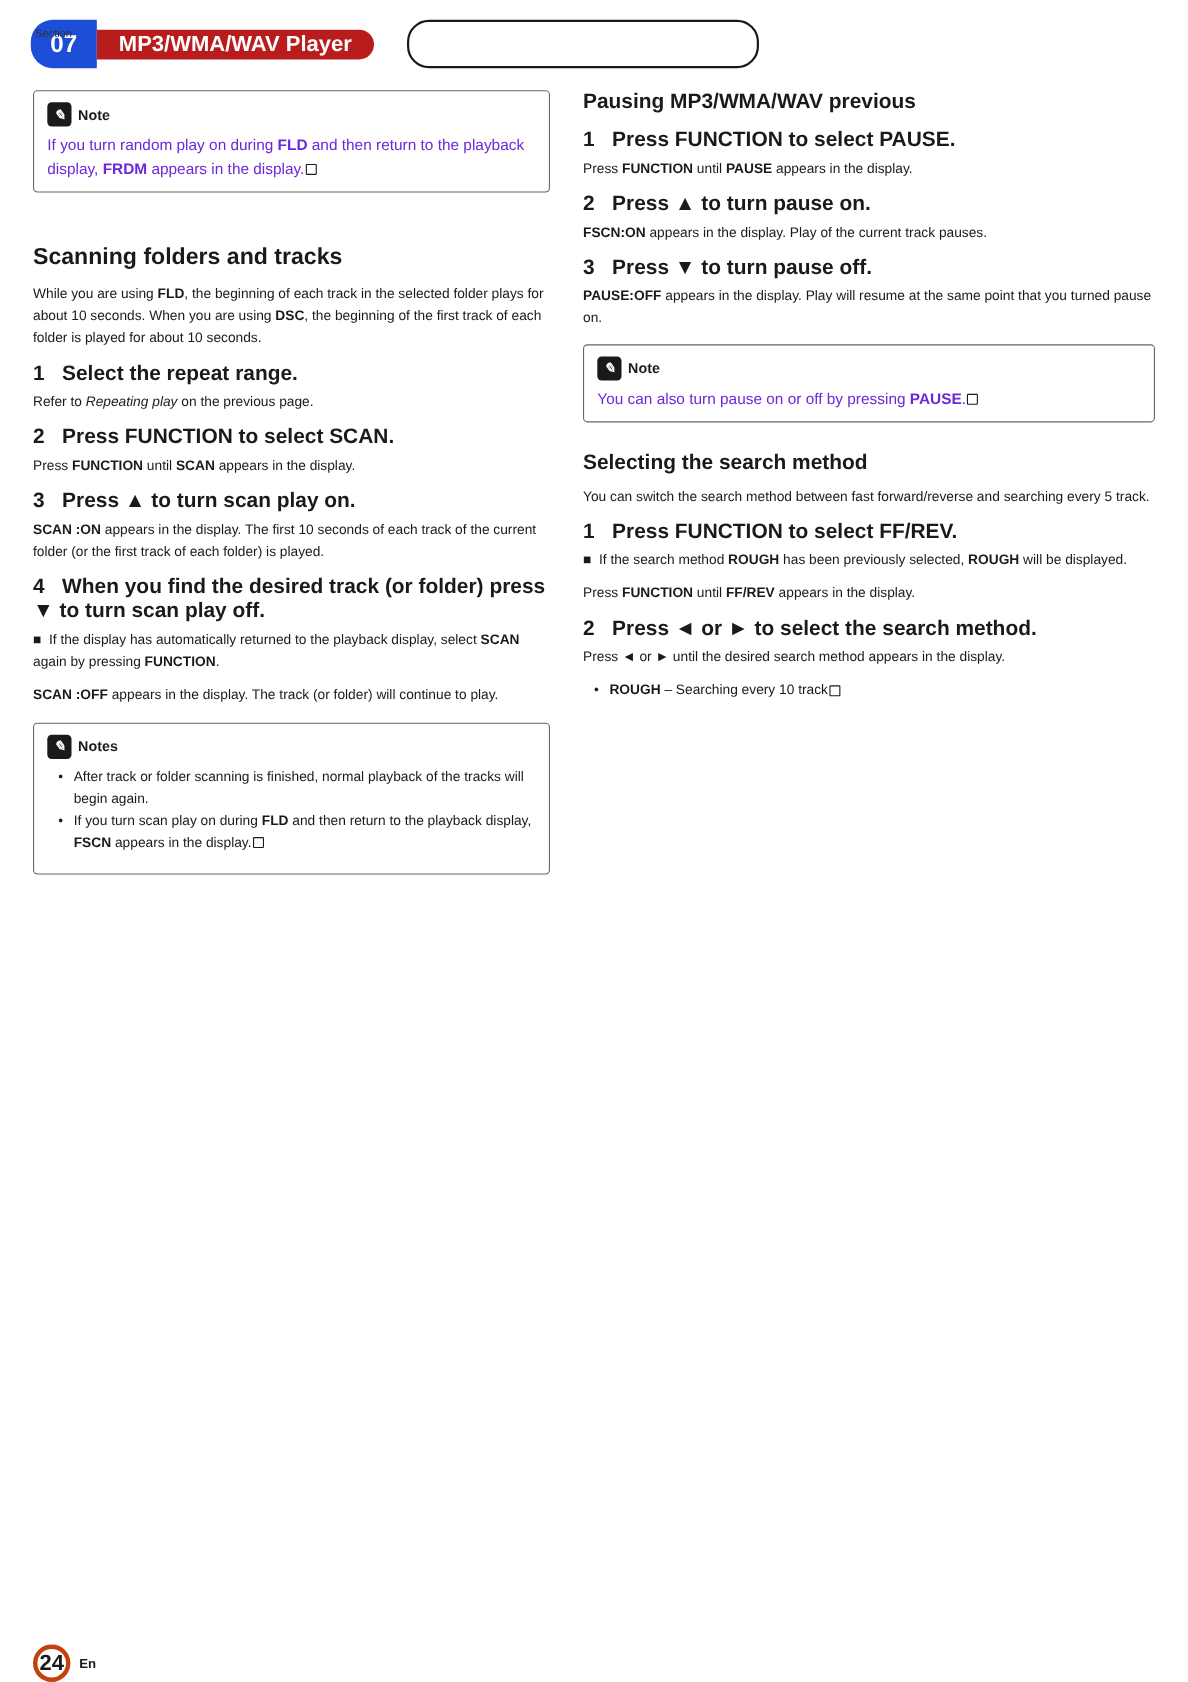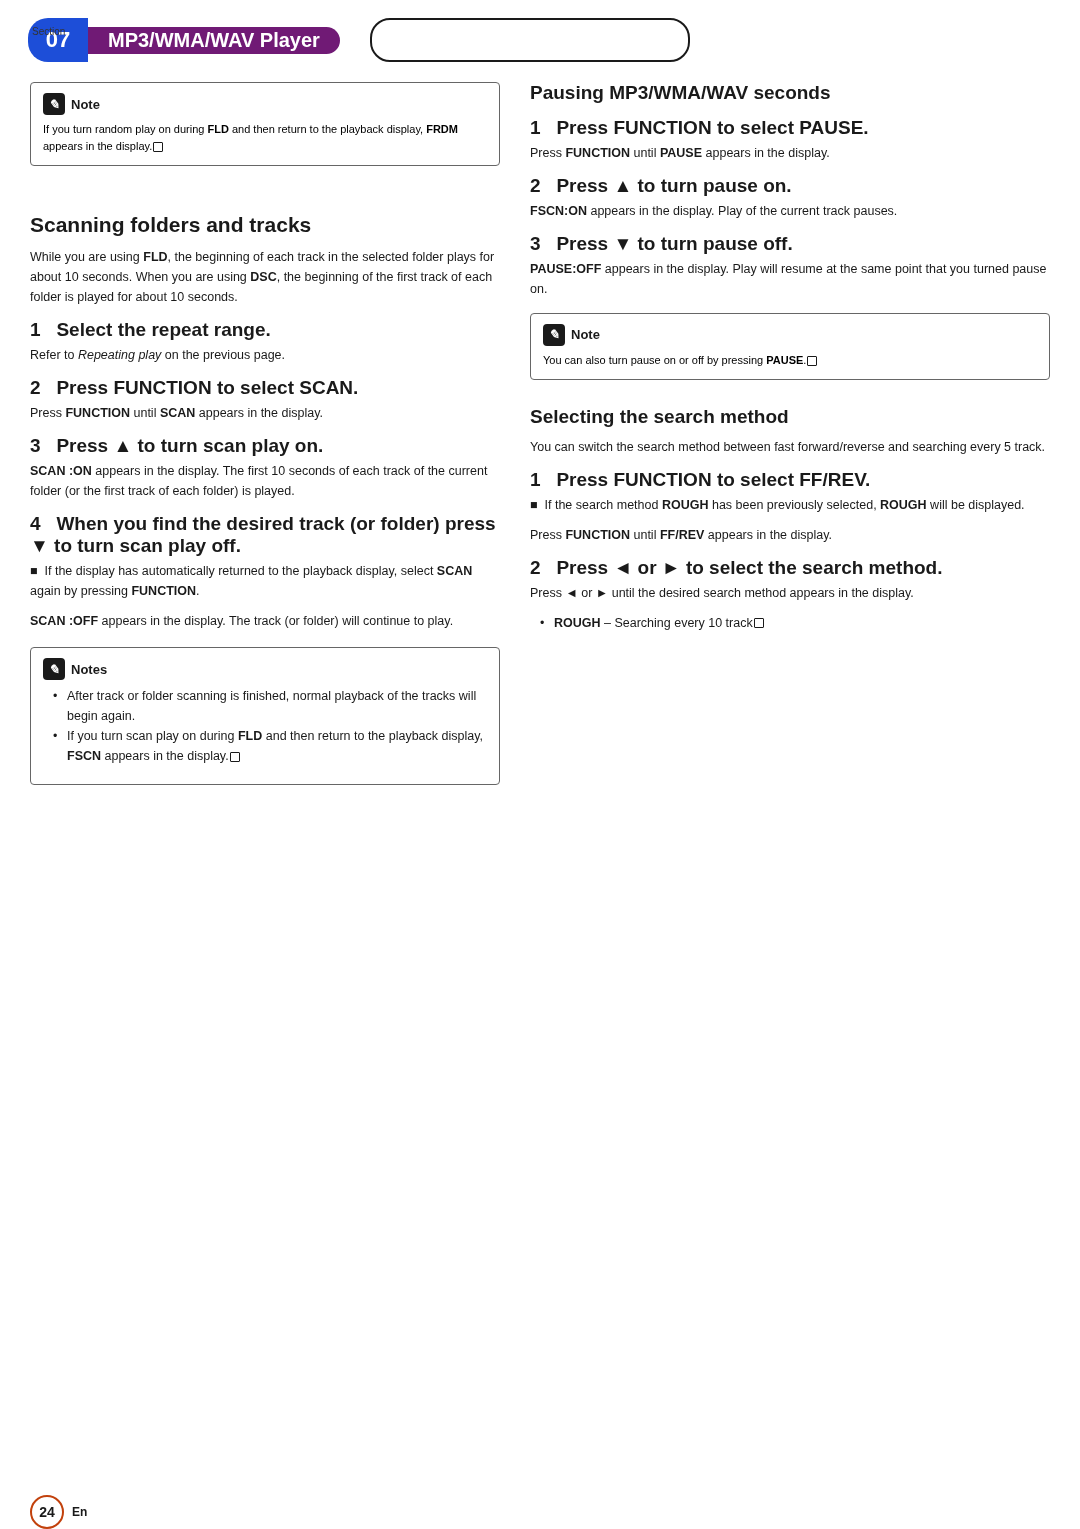--- a/index.html
+++ b/index.html
@@ -47,21 +47,21 @@
       padding: 6px 14px;
       border-radius: 20px 0 0 20px;
       display: flex;
       align-items: center;
       height: 44px;
       min-width: 60px;
       justify-content: center;
     }
 
     .title-box {
-      background: #701a75;
+      background: #b91c1c;
       color: #fff;
       font-size: 20px;
       font-weight: bold;
       padding: 6px 20px;
       border-radius: 0 20px 20px 0;
       display: flex;
       align-items: center;
       height: 27px;
     }
 
@@ -117,23 +117,23 @@
       align-items: center;
       justify-content: center;
       margin-right: 6px;
       font-size: 13px;
       color: #fff;
       font-style: italic;
       font-weight: bold;
     }
 
     .note-text {
-      font-size: 11px;
+      font-size: 14px;
       line-height: 1.55;
-      color: #000000;
+      color: #6d28d9;
     }
 
     
     .section-title {
       font-size: 21px;
       font-weight: bold;
       margin-bottom: 10px;
       line-height: 1.2;
       font-family: 'Arial', sans-serif;
       margin-top: 46px;
@@ -222,26 +222,26 @@
       bottom: 18px;
       left: 30px;
       display: flex;
       align-items: center;
       gap: 8px;
     }
 
     .page-number-circle {
       width: 34px;
       height: 34px;
-      border: 2px solid #c2410c;
+      border: 4px solid #c2410c;
       border-radius: 50%;
       display: flex;
       align-items: center;
       justify-content: center;
-      font-size: 14px;
+      font-size: 20px;
       font-weight: bold;
     }
 
     .footer-en {
       font-size: 12px;
       font-weight: bold;
     }
 
     .pause-bold {
       font-weight: bold;
@@ -322,21 +322,21 @@
             <li>If you turn scan play on during <b>FLD</b> and then return to the playback display, <b>FSCN</b> appears in the display.<span class="small-square"></span></li>
           </ul>
         </div>
 
       </div>
     </div>
 
     <div class="right-column">
 
       <div>
-        <div class="subsection-title">Pausing MP3/WMA/WAV seconds</div>
+        <div class="subsection-title">Pausing MP3/WMA/WAV previous</div>
 
 
         <div class="step-heading">
           <span class="step-number">1</span>&nbsp;&nbsp;&nbsp;Press FUNCTION to select PAUSE.
         </div>
         <div class="body-text">
           Press <b>FUNCTION</b> until <b>PAUSE</b> appears in the display.
         </div>
 
         <div class="step-heading">

